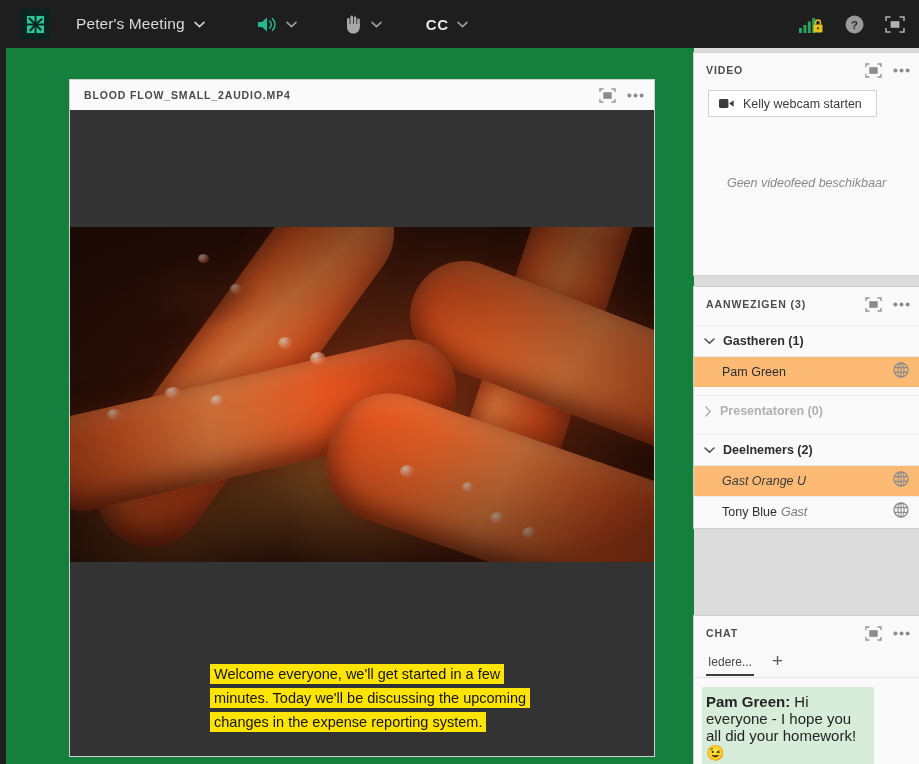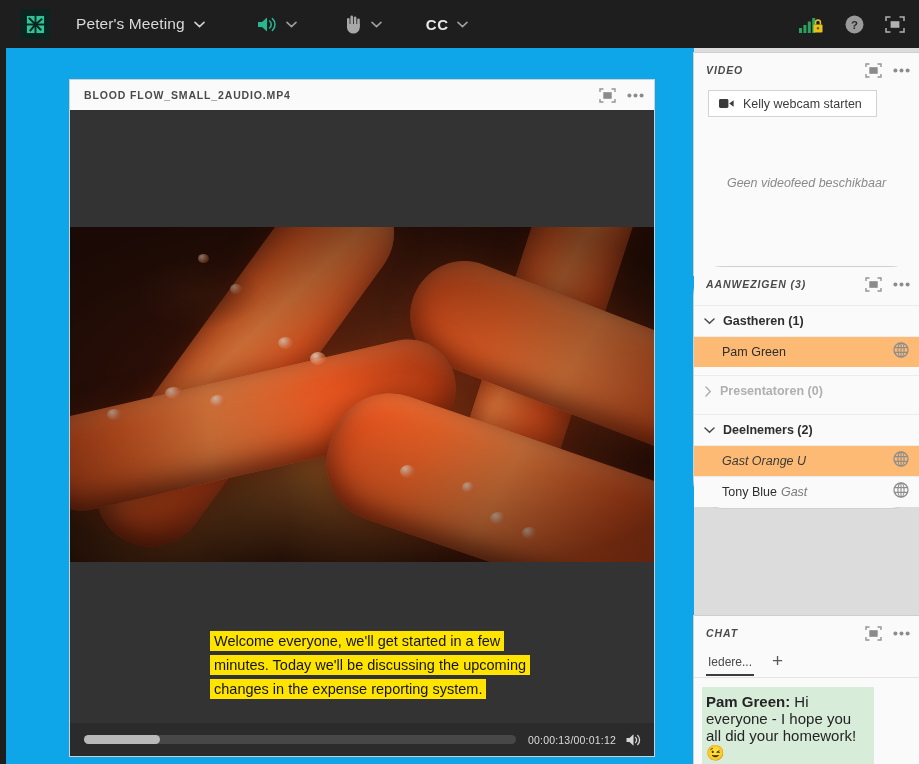--- a/index.html
+++ b/index.html
@@ -32,21 +32,21 @@
   .mb-g2{ margin-left:48px; }
   .mb-g3{ margin-left:44px; }
   .cc-txt{ color:#e8e8e8; font-size:15px; font-weight:700; letter-spacing:.6px; }
   .chev{ display:block; }
   .mb-right{ position:absolute; right:14px; top:0; height:48px; display:flex; align-items:center; gap:21px; }
 
   
   .leftstrip{ position:absolute; left:0; top:48px; width:6px; height:716px; background:#1e1e1e; z-index:5;}
 
   
-  .stage{ position:absolute; left:6px; top:48px; width:820px; height:716px; background:#0ea5e9; }
+  .stage{ position:absolute; left:6px; top:48px; width:820px; height:716px; background:#15803d; }
 
   
   .pod-share{
     position:absolute; left:64px; top:32px; width:584px; height:676px;
     background:#fafafa; box-shadow:0 0 0 1px #cfcfcf;
     display:flex; flex-direction:column;
   }
   .pod-share-head{
     height:30px; background:#fafafa; display:flex; align-items:center;
     padding:0 10px 0 14px; flex:0 0 auto;
@@ -103,35 +103,35 @@
     padding:0 12px 0 14px; flex:0 0 auto;
   }
   .seek{ position:relative; flex:1; height:9px; border-radius:5px; background:#474747; cursor:pointer;}
   .seek-fill{ position:absolute; left:0; top:0; height:9px; width:17.5%; border-radius:5px; background:#b9b9b9; }
   .time{ color:#dcdcdc; font-size:10.5px; margin-left:12px; letter-spacing:.2px; white-space:nowrap; }
   .vol{ margin-left:10px; cursor:pointer; display:flex; }
 
   
   .rail{ position:absolute; left:694px; top:48px; width:225px; height:716px; background:#dcdcdc; }
   .pod{ background:#fafafa; box-shadow:0 0 0 1px #cfcfcf; display:flex; flex-direction:column; }
-  .pod-head{ height:30px; display:flex; align-items:center; padding:4px 9px 0 12px; flex:0 0 auto; background:#fafafa;font-style:italic;}
+  .pod-head{ height:30px; display:flex; align-items:center; padding:4px 9px 0 12px; flex:0 0 auto; background:#fafafa;}
   .pod-head-title{ color:#4b4b4b; font-size:10.5px; font-weight:700; letter-spacing:.9px; }
 
   .pod-video{ position:absolute; left:0; top:5px; width:225px; height:222px; }
   .webcam-wrap{ padding:7px 0 0 14px; }
   .webcam-btn{
     display:inline-flex; align-items:center; gap:9px; height:27px; padding:0 14px 0 10px;
     background:#ffffff; border:1px solid #d3d3d3; color:#3b3b3b; font-size:12.5px; cursor:pointer;
   }
   .nofeed{
     flex:1; display:flex; align-items:center; justify-content:center;
     color:#8a8a8a; font-size:12.5px; font-style:italic; padding-bottom:26px;
   }
 
-  .pod-att{ position:absolute; left:0; top:219px; width:225px; height:241px;border-radius:28px; }
+  .pod-att{ position:absolute; left:0; top:239px; width:225px; height:241px; }
   .att-list{ flex:1; overflow:hidden; }
   .grp{
     height:31px; display:flex; align-items:center; gap:8px; padding-left:10px;
     border-top:1px solid #ececec; cursor:pointer;margin-top:8px;
   }
   .grp-label{ font-size:12.5px; font-weight:700; color:#2e2e2e; }
   .grp.dim .grp-label{ color:#b0b0b0; font-weight:700; }
   .att{
     height:31px; display:flex; align-items:center; padding:0 10px 0 28px;
     border-top:1px solid #ececec; background:#fafafa; cursor:pointer;
@@ -277,33 +277,20 @@
           <div class="cell" style="left:452px;top:300px;width:15px;height:12px;"></div>
         </div>
         <div class="letterbox-top"></div>
         <div class="letterbox-bot"></div>
 
         <div class="captions">
           <span class="cap-line">Welcome everyone, we'll get started in a few minutes. Today we'll be discussing the upcoming changes in the expense reporting system.</span>
         </div>
       </div>
 
-      <div class="video-ctrl">
-        <div class="seek">
-          <div class="seek-fill"></div>
-        </div>
-        <span class="time">00:00:13/00:01:12</span>
-        <span class="vol">
-          <svg width="16" height="14" viewBox="0 0 16 14">
-            <path d="M0.5 5 h3 L7.5 1.3 v11.4 L3.5 9 h-3 z" fill="#d6d6d6"></path>
-            <path d="M9.5 4.4 a3.6 3.6 0 0 1 0 5.2" stroke="#d6d6d6" stroke-width="1.3" fill="none" stroke-linecap="round"></path>
-            <path d="M11.7 2.4 a6.6 6.6 0 0 1 0 9.2" stroke="#d6d6d6" stroke-width="1.3" fill="none" stroke-linecap="round"></path>
-          </svg>
-        </span>
-      </div>
     </div>
   </div>
 
   <div class="rail">
 
     <div class="pod pod-video">
       <div class="pod-head">
         <span class="pod-head-title">VIDEO</span>
         <span class="pod-head-icons">
           <svg width="17" height="15" viewBox="0 0 17 15">

